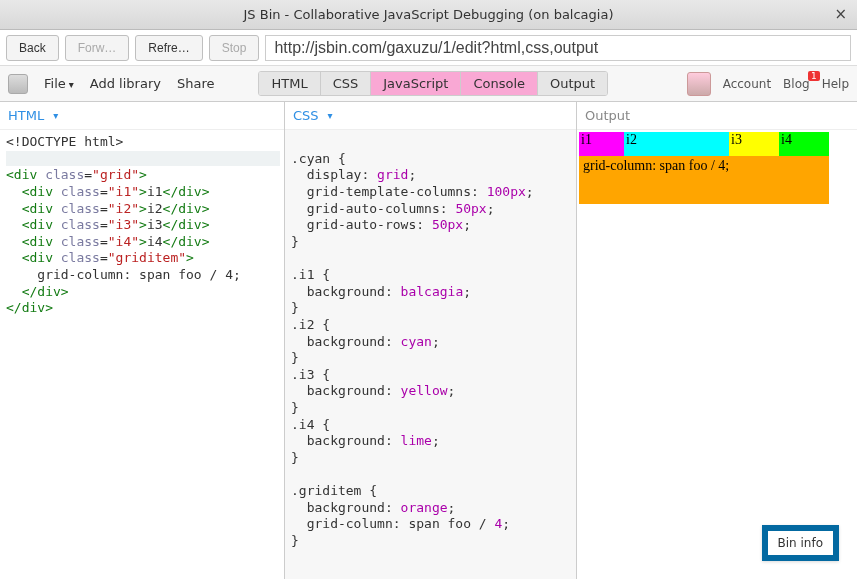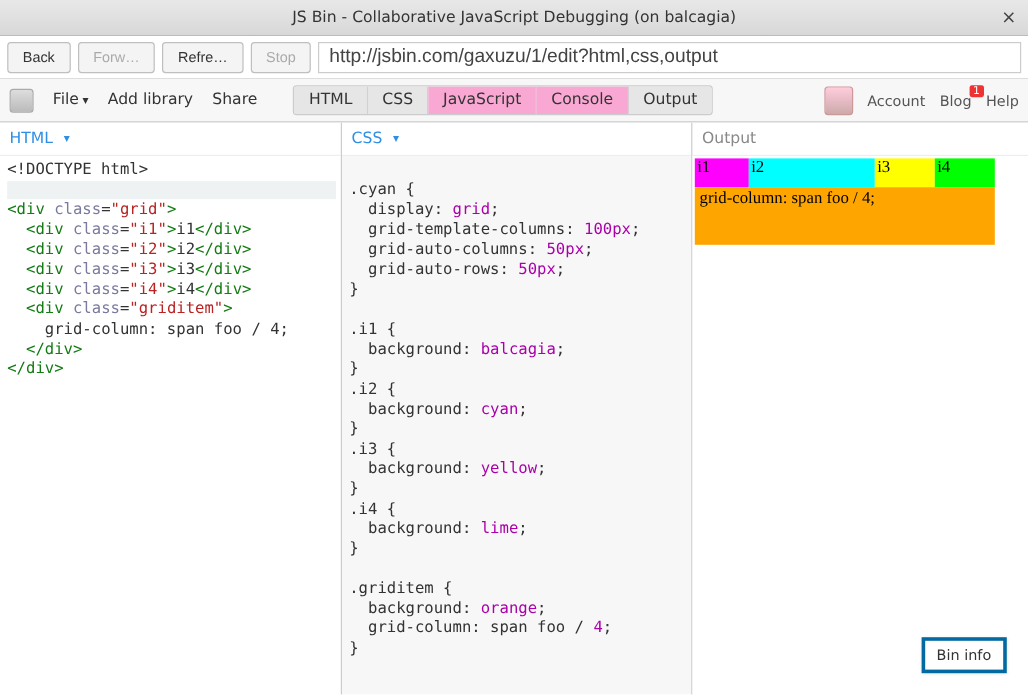--- a/index.html
+++ b/index.html
@@ -61,21 +61,21 @@
   color: #444;
   outline: none;
 }
 .toolbar {
   height: 36px;
   background: #f7f7f7;
   border-bottom: 1px solid #ccc;
   display: flex;
   align-items: center;
   padding: 0 8px;
-  gap: 0;
+  gap: 14px;
 }
 .toolbar .left { display:flex; align-items:center; gap:16px; }
 .toolbar .jsbin-icon {
   width: 20px; height: 20px;
   display:inline-block;
   background: linear-gradient(#ddd,#bbb);
   border:1px solid #aaa;
   border-radius:3px;
 }
 .toolbar .menuitem { font-size: 13px; color:#333; cursor:pointer; }
@@ -193,21 +193,21 @@
   background:orange;
   height:48px;
   padding:2px 4px;
   font-family: "Times New Roman", serif;
   font-size:14px;
   color:#000;
 }
 .bin-info {
   position:absolute;
   right:18px; bottom:18px;
-  background:#fff; border:3px solid #0369a1;
+  background:#fff; border:6px solid #0369a1;
   padding:5px 10px; font-size:12px;
   box-shadow:0 1px 3px rgba(0,0,0,.15);
 }
 .dropdown-caret { font-size:10px; margin-left:3px; }
 </style>
 </head>
 <body>
 
 <div class="titlebar">
   <span>JS Bin - Collaborative JavaScript Debugging (on balcagia)</span>

